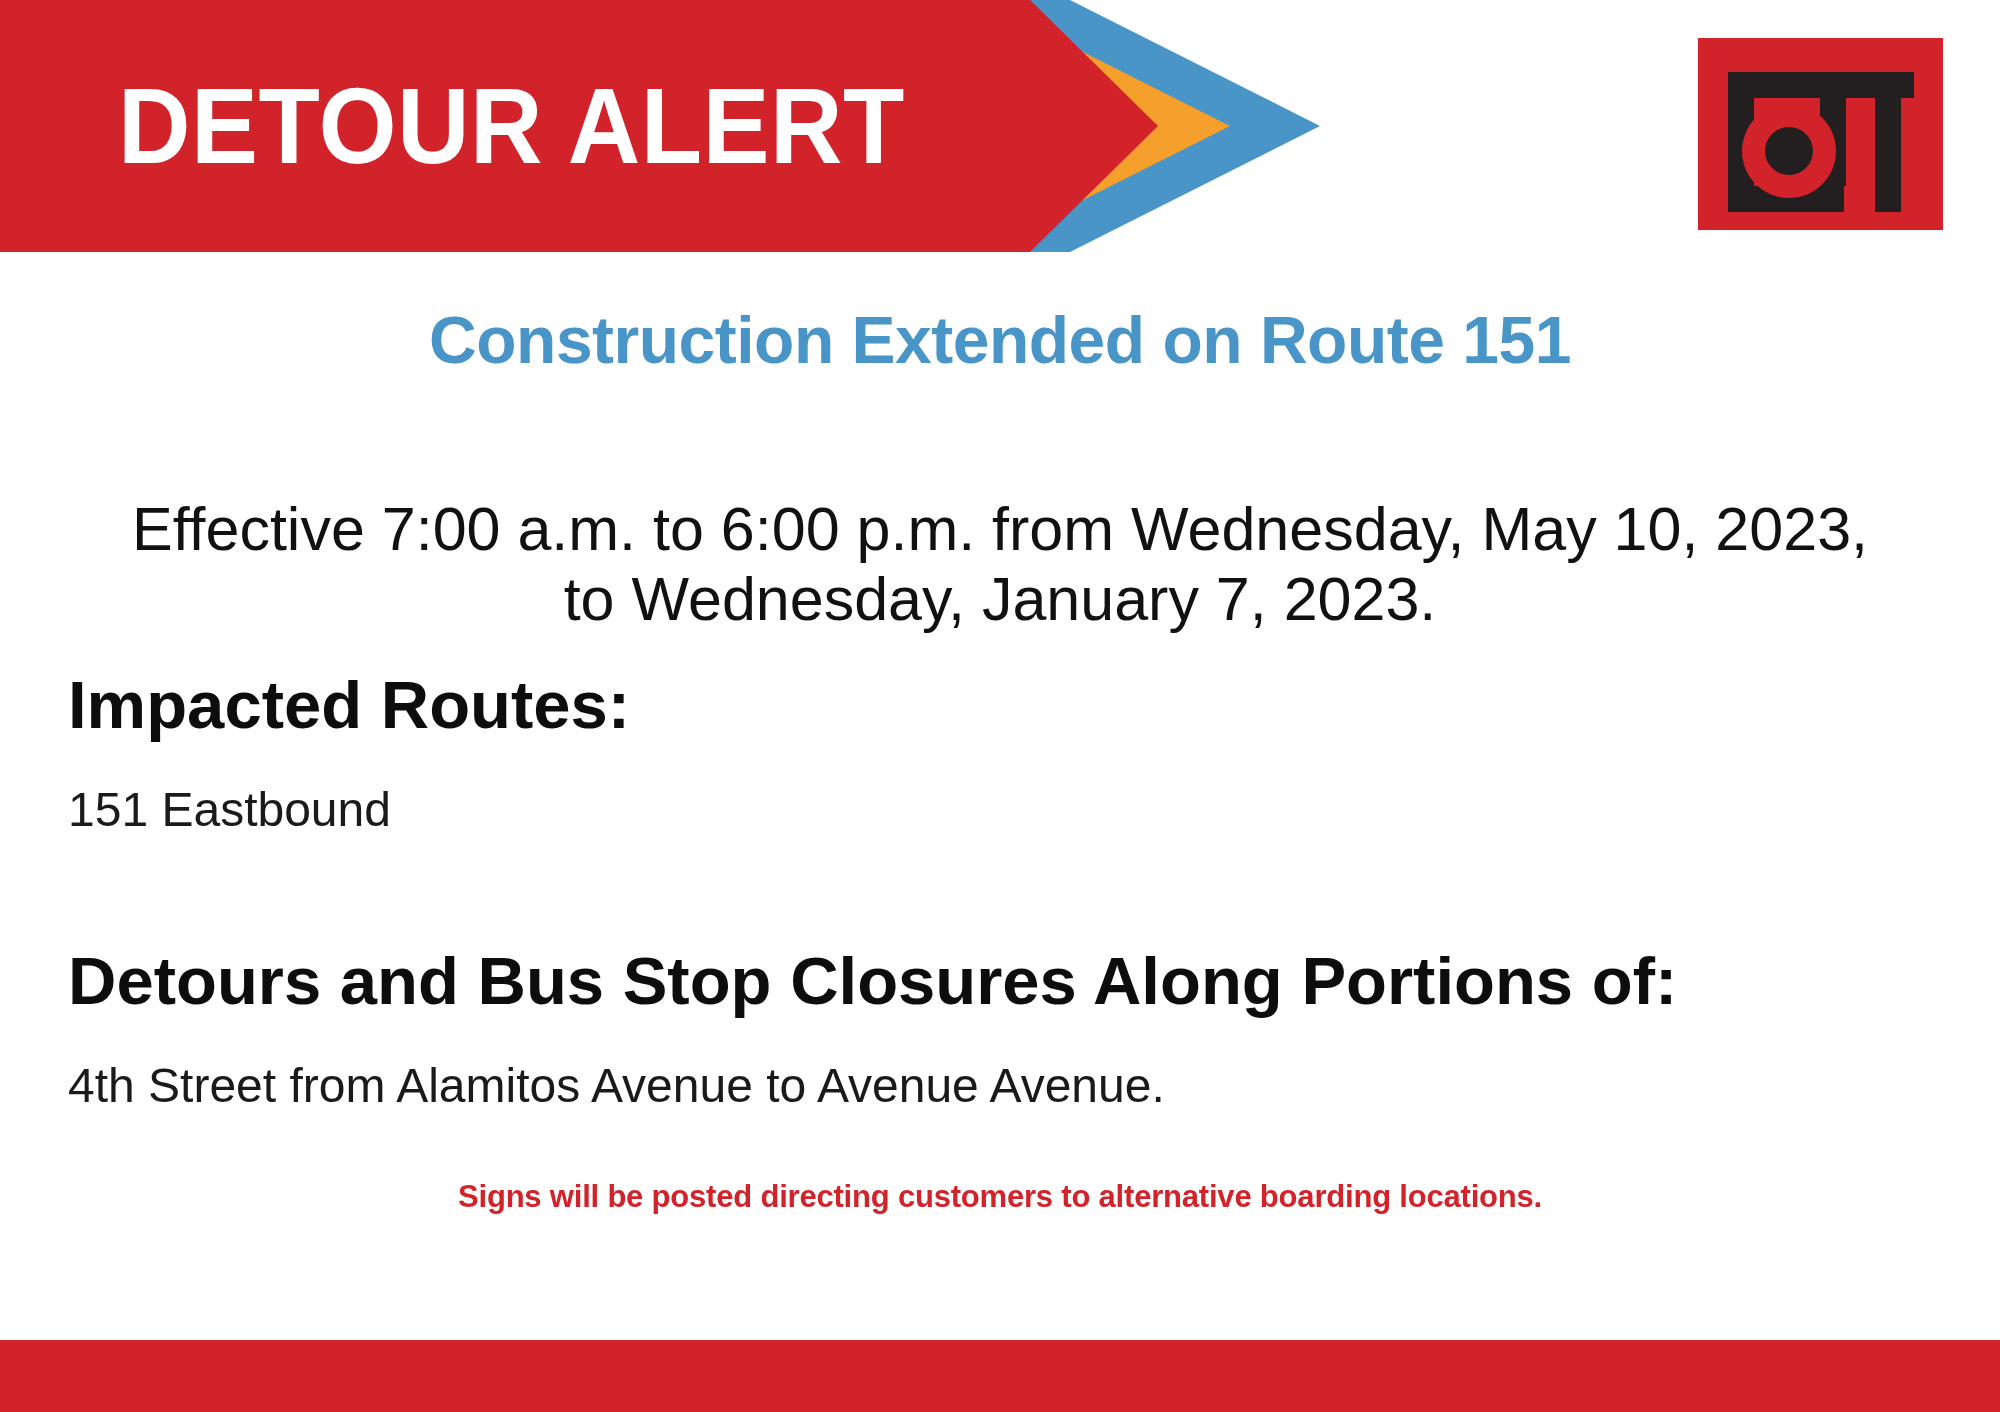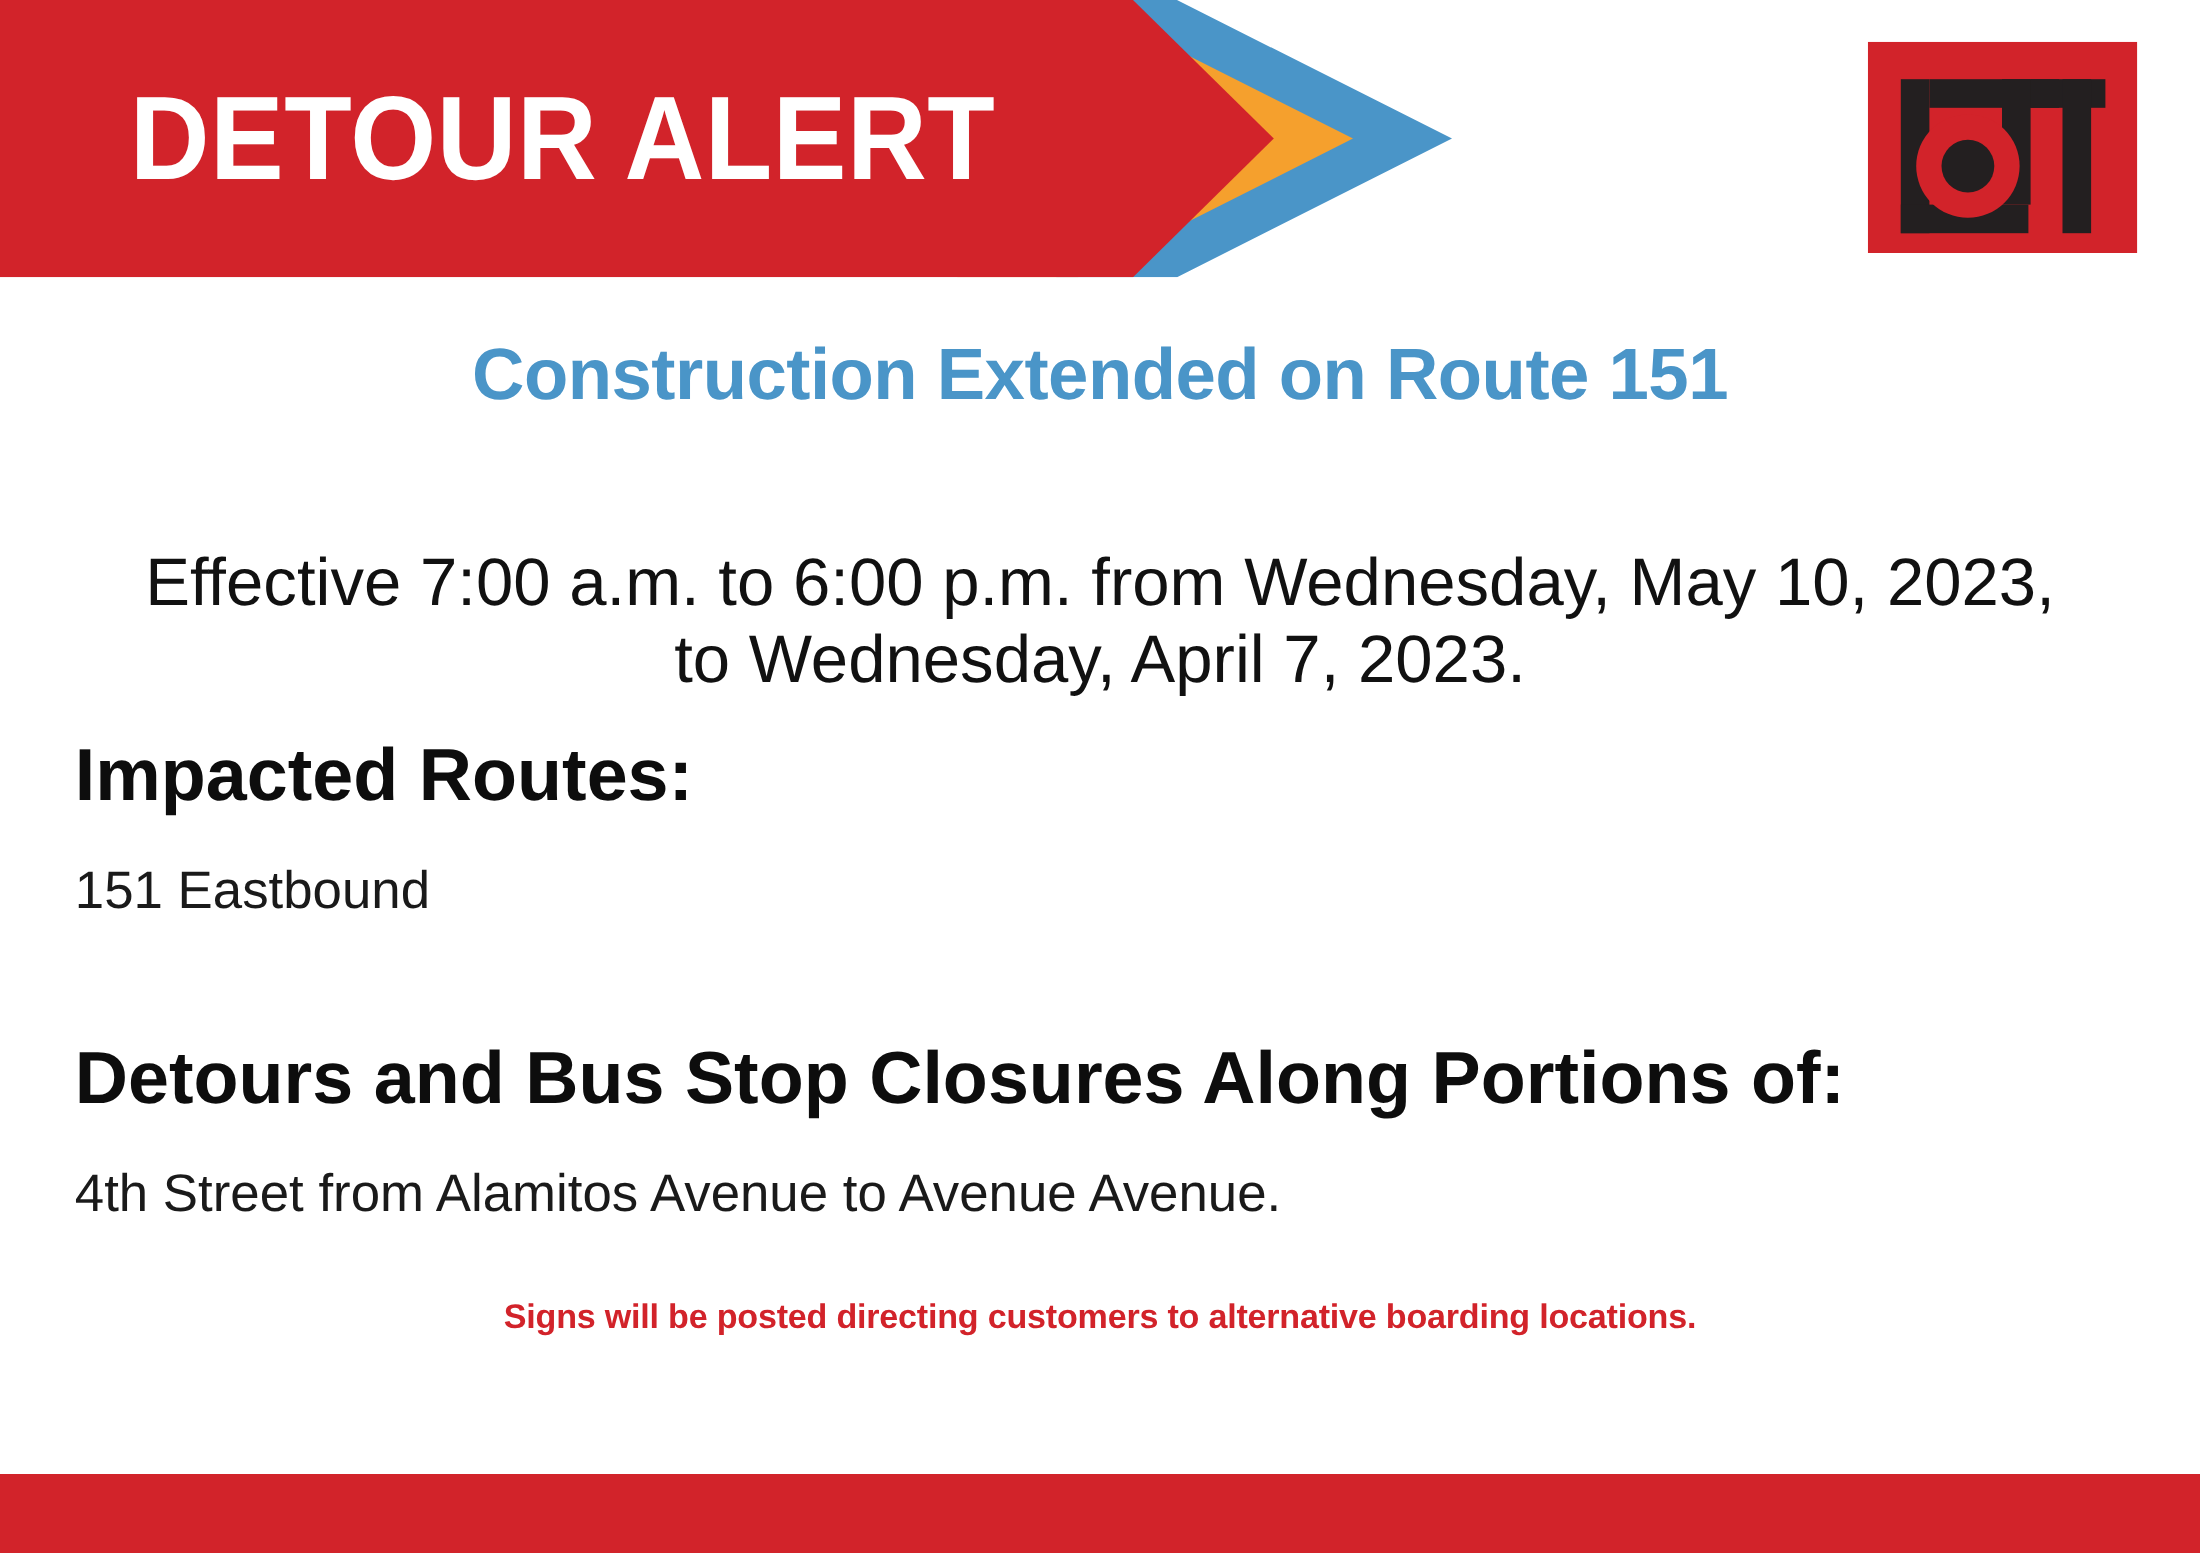--- a/index.html
+++ b/index.html
@@ -183,21 +183,21 @@
 
       <rect x="148" y="34" width="68" height="26" fill="#231F20"></rect>
       <rect x="177" y="34" width="26" height="140" fill="#231F20"></rect>
     </svg>
   </div>
 
   <div class="headline">Construction Extended on Route 151</div>
 
   <div class="effective">
     <span>Effective 7:00 a.m. to 6:00 p.m. from Wednesday, May 10, 2023,</span>
-    <span class="line2">to Wednesday, April 7, 2023.</span>
+    <span class="line2">to Wednesday, January 7, 2023.</span>
   </div>
 
   <div class="body-block">
 
     <p class="sec-label">Impacted Routes:</p>
     <div class="gap-sm"></div>
     <p class="sec-value">151 Eastbound</p>
 
     <div class="gap-lg"></div>
 

